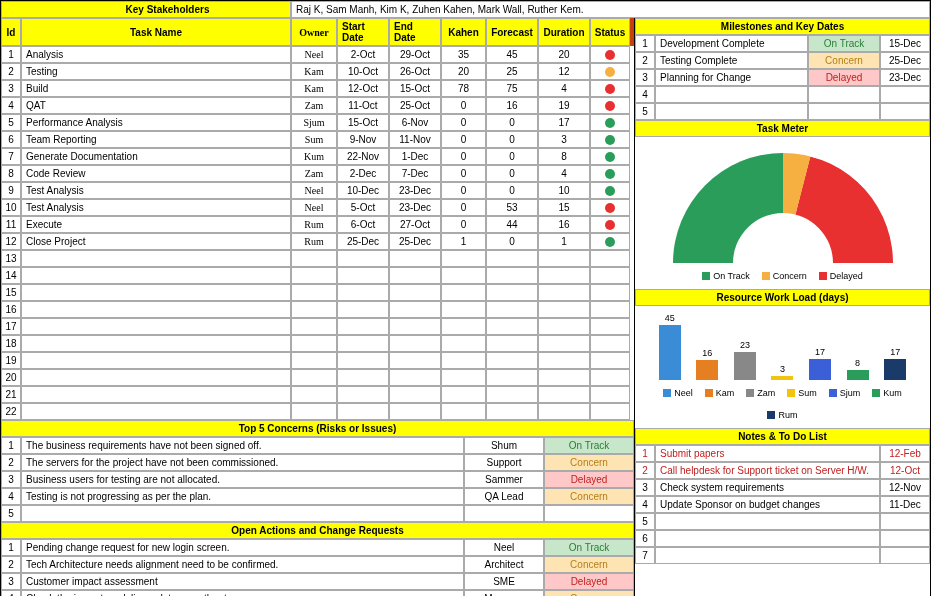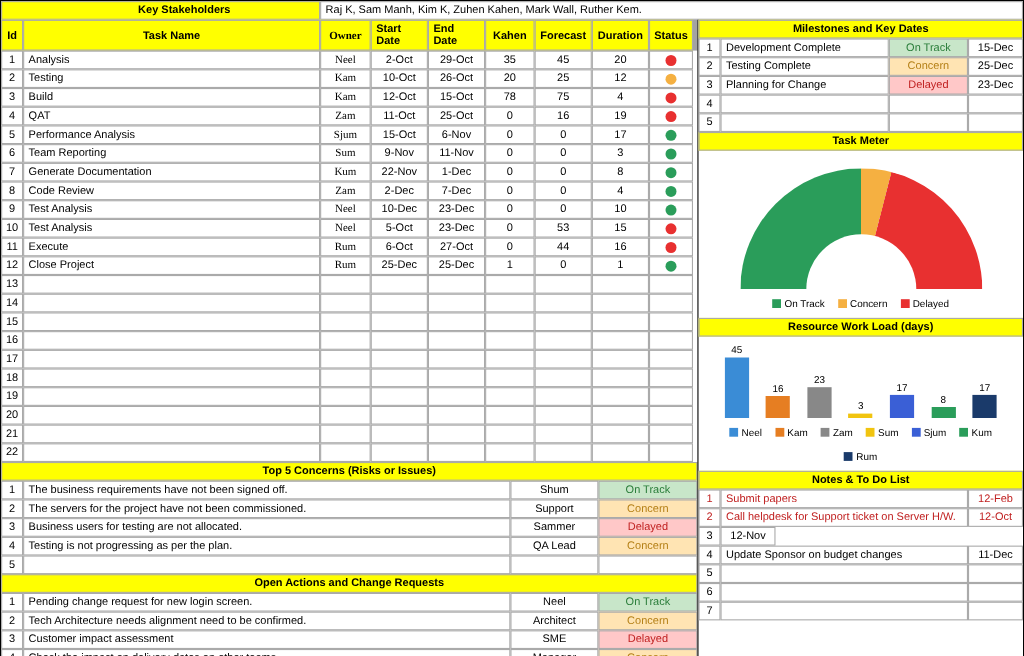--- a/index.html
+++ b/index.html
@@ -1,21 +1,21 @@
 <!DOCTYPE html>
 <html><head>
 <meta charset="utf-8">
 <style>
 * { box-sizing: border-box; margin: 0; padding: 0; }
 body { font-family: Arial, sans-serif; font-size: 10px; background: #fff; width: 931px; }
 .wrap { border: 1px solid #000; }
 .row { display: flex; }
 .cell { border: 0.5px solid #aaa; padding: 2px 4px; display: flex; align-items: center; min-height: 16px; }
 .hdr-yellow { background: #ffff00; font-weight: bold; justify-content: center; }
-.hdr-row { background: #a3a3a3; }
+.hdr-row { background: #c2410c; }
 .center { justify-content: center; text-align: center; }
 .stakeholders-lbl { width: 290px; padding-left: 47px; }
 .stakeholders-val { flex: 1; }
 .col-id { width: 20px; }
 .col-task { width: 270px; }
 .col-owner { width: 46px; font-family: Liberation Serif, serif; }
 .col-sd { width: 52px; }
 .col-ed { width: 52px; }
 .col-act { width: 45px; }
 .col-fc { width: 52px; }
@@ -538,20 +538,21 @@
     <div class="cell" style="flex:1">Submit papers</div>
     <div class="cell ms-date center">12-Feb</div>
   </div>
           <div class="row notes-red">
     <div class="cell ms-id center">2</div>
     <div class="cell" style="flex:1">Call helpdesk for Support ticket on Server H/W.</div>
     <div class="cell ms-date center">12-Oct</div>
   </div>
           <div class="row ">
     <div class="cell ms-id center">3</div>
+    <div class="cell" style="flex:1">Check system requirements</div>
     <div class="cell ms-date center">12-Nov</div>
   </div>
           <div class="row ">
     <div class="cell ms-id center">4</div>
     <div class="cell" style="flex:1">Update Sponsor on budget changes</div>
     <div class="cell ms-date center">11-Dec</div>
   </div>
           <div class="row">
     <div class="cell ms-id center">5</div>
     <div class="cell" style="flex:1"></div>

